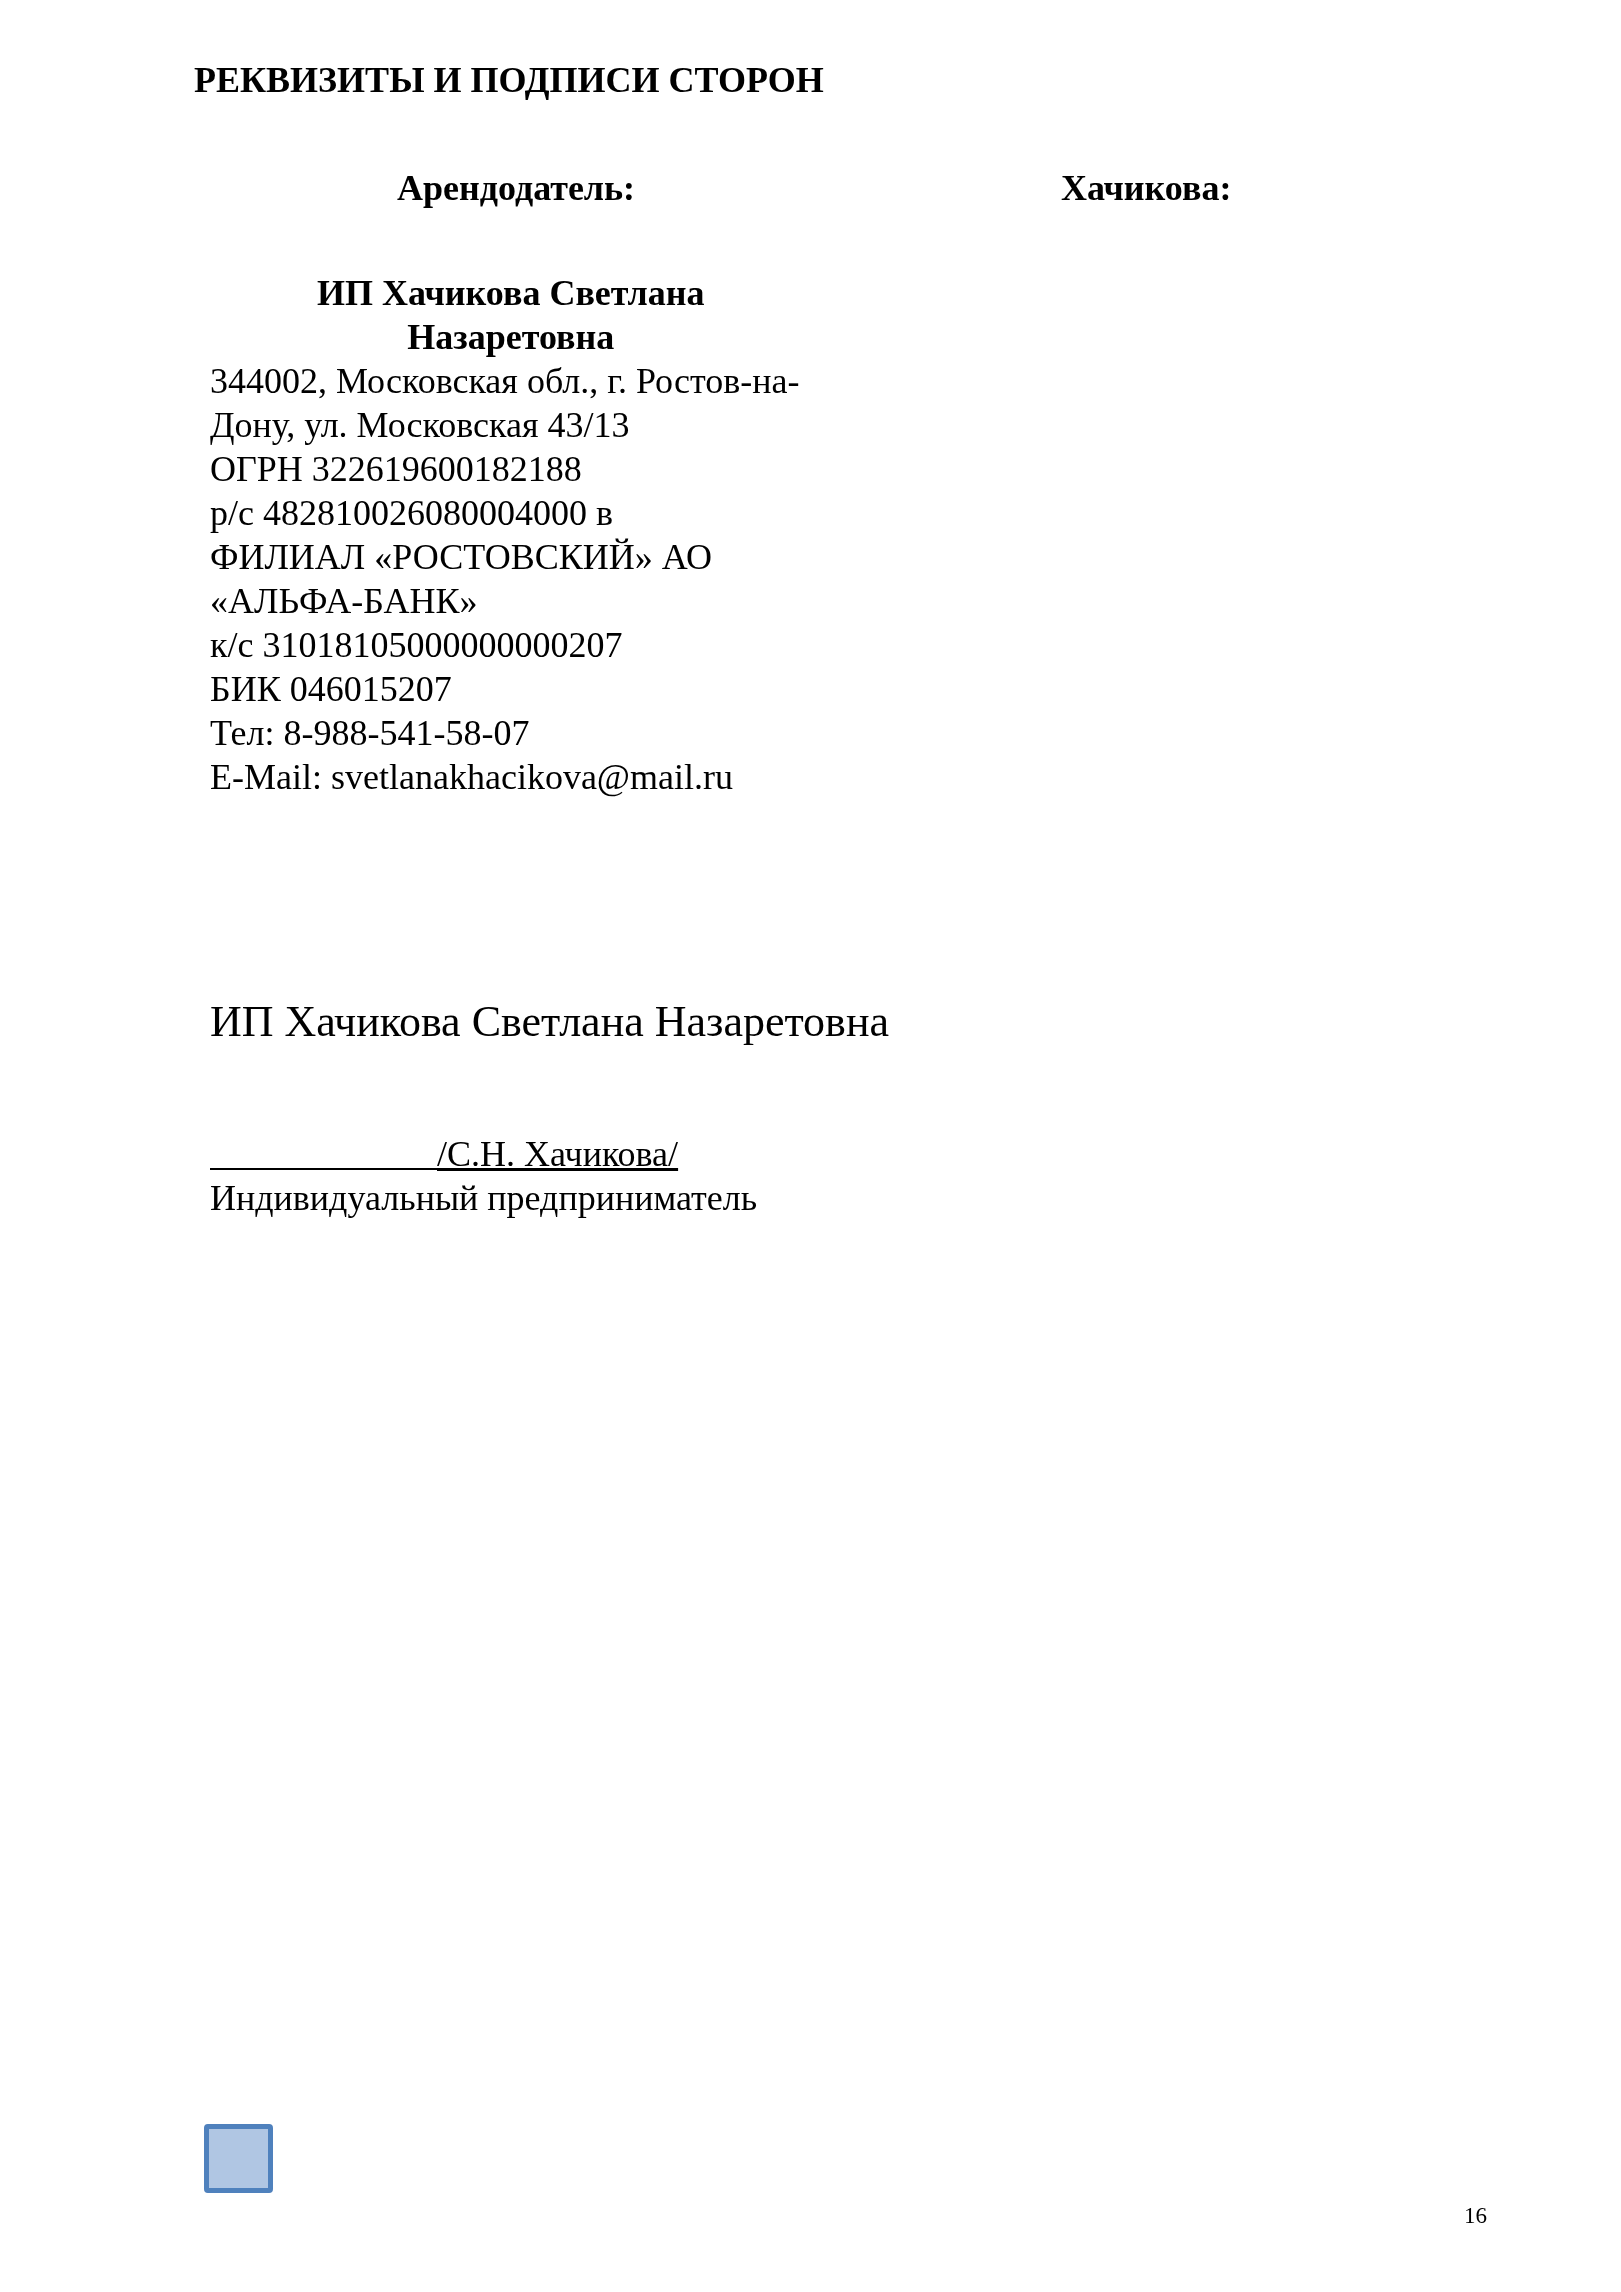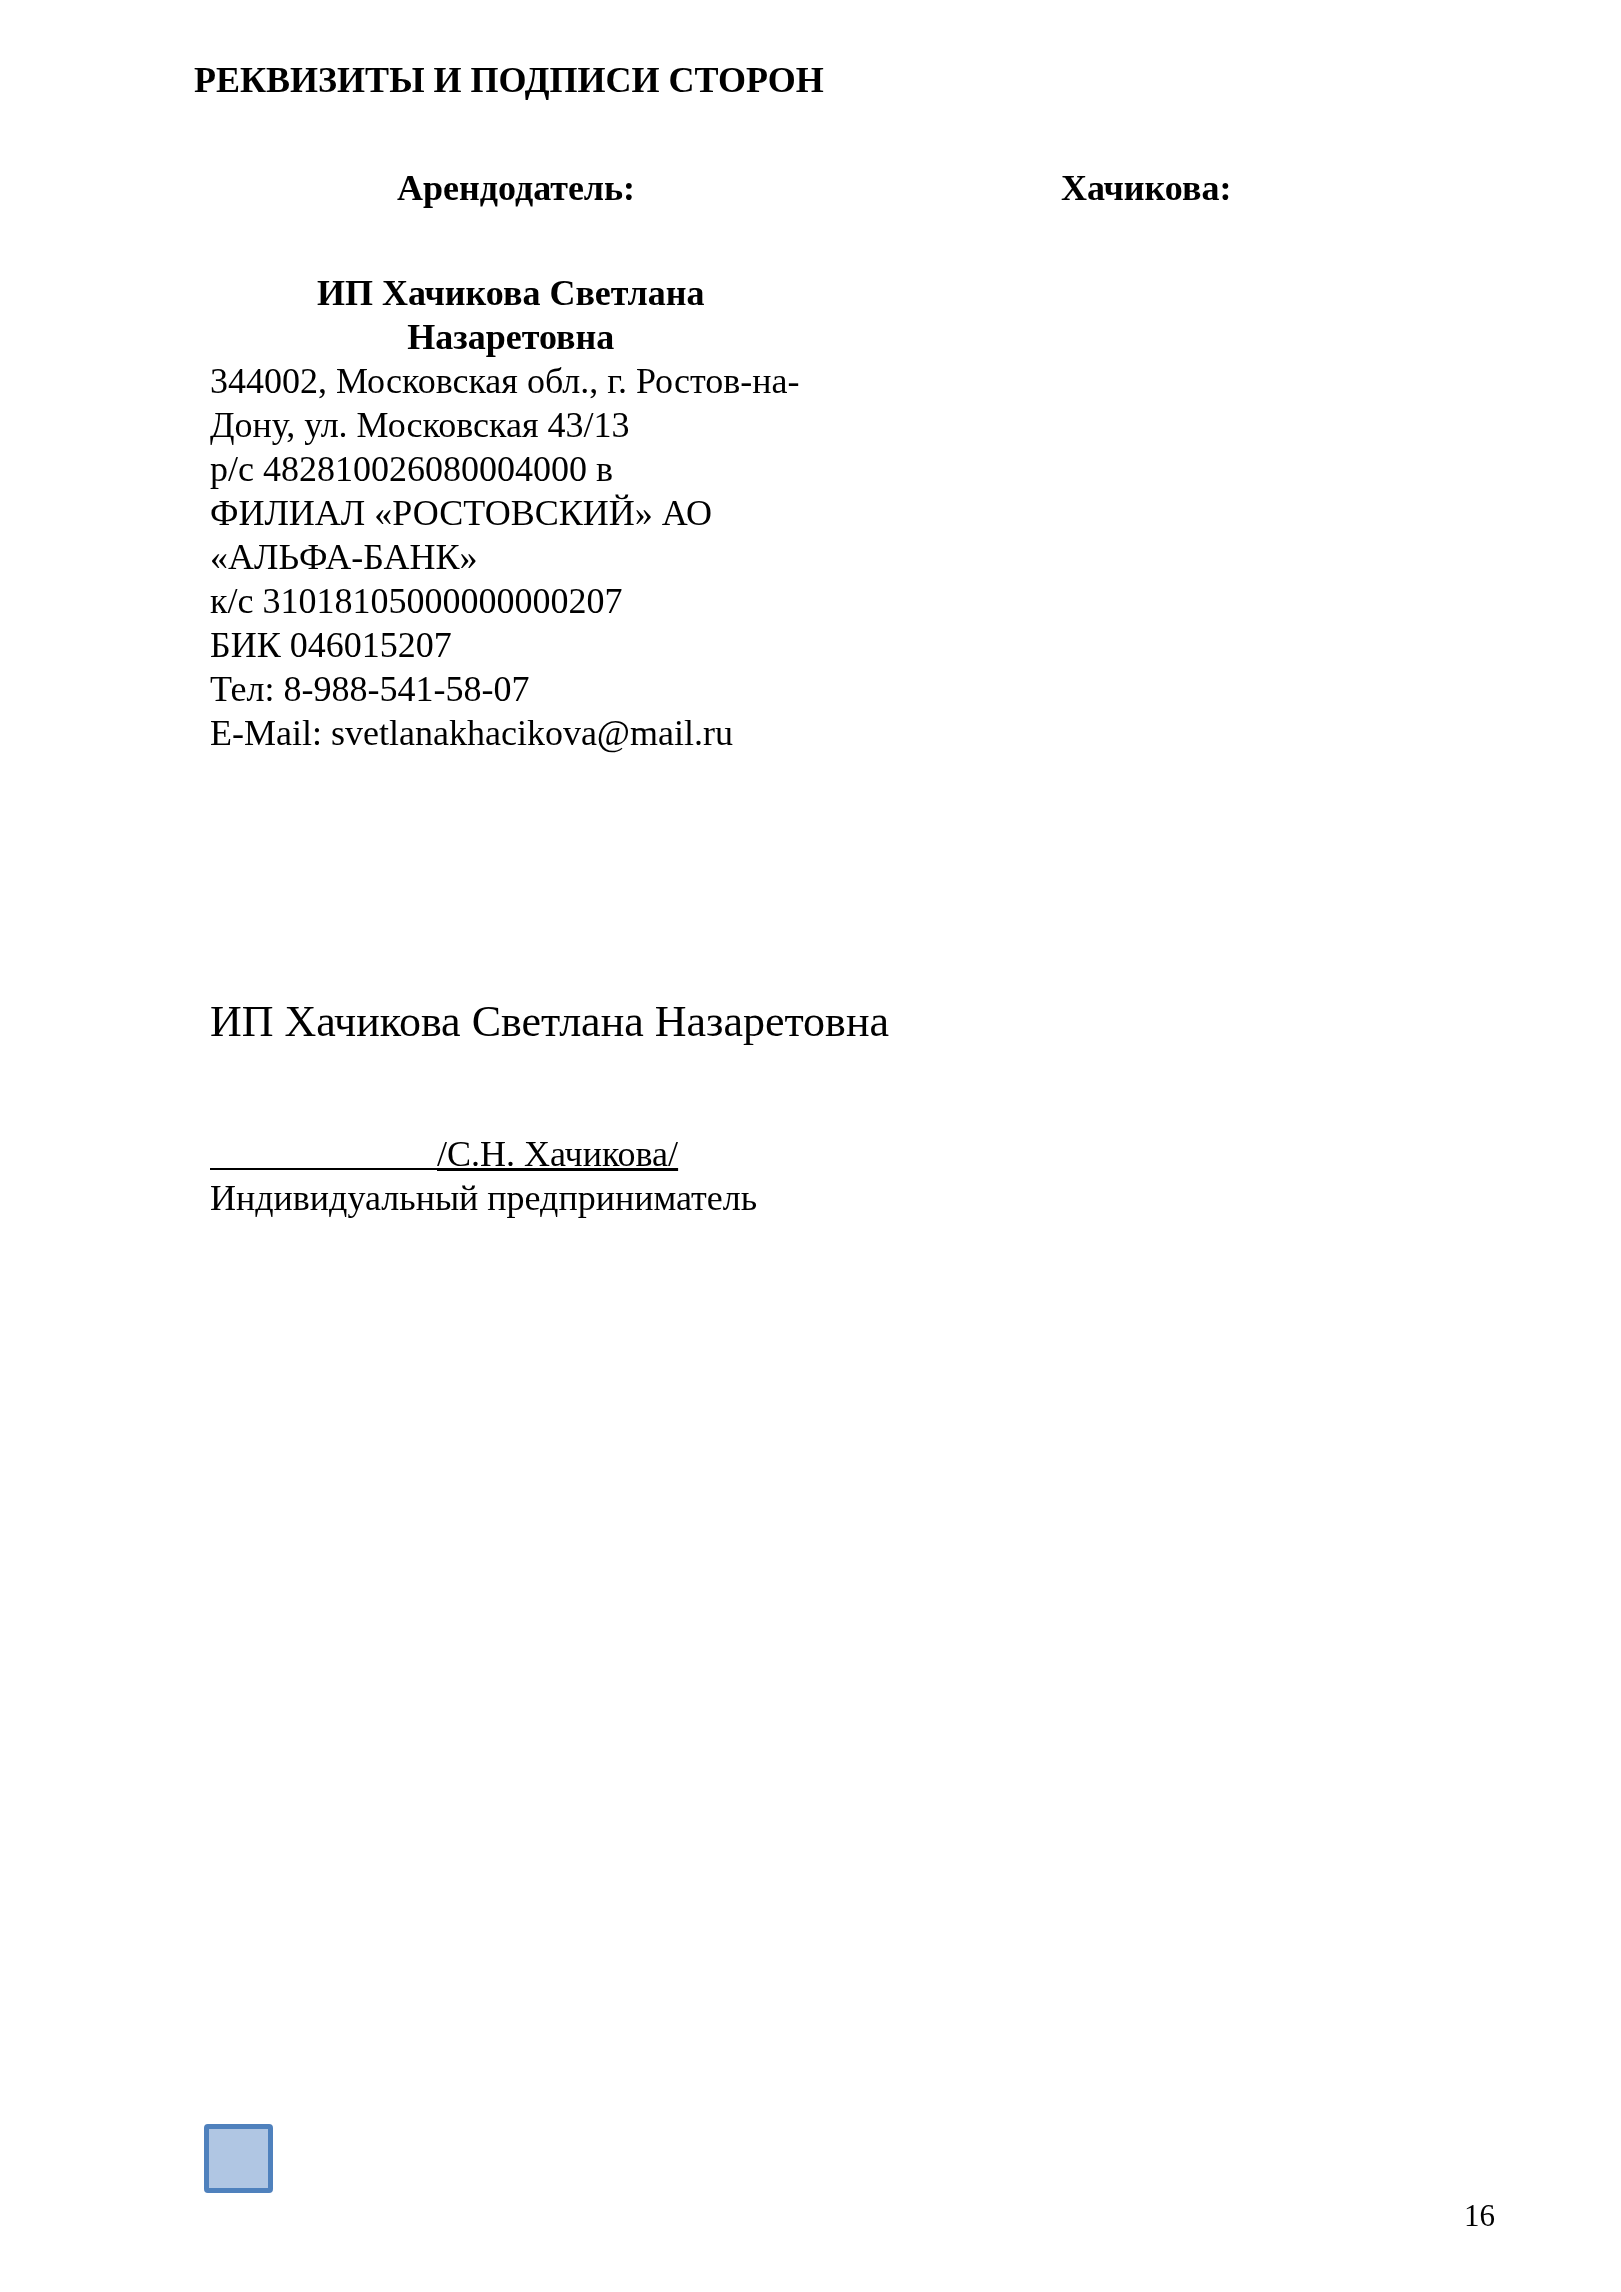--- a/index.html
+++ b/index.html
@@ -92,39 +92,40 @@
       width: 59px;
       height: 59px;
       background: #b0c6e3;
       border: 5.9px solid #4f81bd;
       border-radius: 3.9px;
     }
     .page-number {
       position: absolute;
       left: 1464px;
       top: 2201px;
-      font-size: 31px;
+      font-size: 23px;
       line-height: 29px;
     }
   </style>
 </head>
 <body>
 
 <div class="section-title">РЕКВИЗИТЫ И ПОДПИСИ СТОРОН</div>
 
 <div class="party-label lessor">Арендодатель:</div>
 <div class="party-label lessee">Хачикова:</div>
 
 <div class="lessor-block">
   <div class="lessor-name-wrap">
     <div class="detail-line" style="font-weight:bold;text-align:center;margin-left:-25.5px;">ИП Хачикова Светлана</div>
     <div class="detail-line" style="font-weight:bold;text-align:center;margin-left:-25.5px;">Назаретовна</div>
   </div>
   <div class="detail-line">344002, Московская обл., г. Ростов-на-</div>
   <div class="detail-line">Дону, ул. Московская 43/13</div>
+  <div class="detail-line">ОГРН 322619600182188</div>
   <div class="detail-line">р/с 482810026080004000 в</div>
   <div class="detail-line">ФИЛИАЛ «РОСТОВСКИЙ» АО</div>
   <div class="detail-line">«АЛЬФА-БАНК»</div>
   <div class="detail-line">к/с 31018105000000000207</div>
   <div class="detail-line">БИК 046015207</div>
   <div class="detail-line">Тел: 8-988-541-58-07</div>
   <div class="detail-line">E-Mail: svetlanakhacikova@mail.ru</div>
 </div>
 
 <div class="sig-name">ИП Хачикова Светлана Назаретовна</div>

